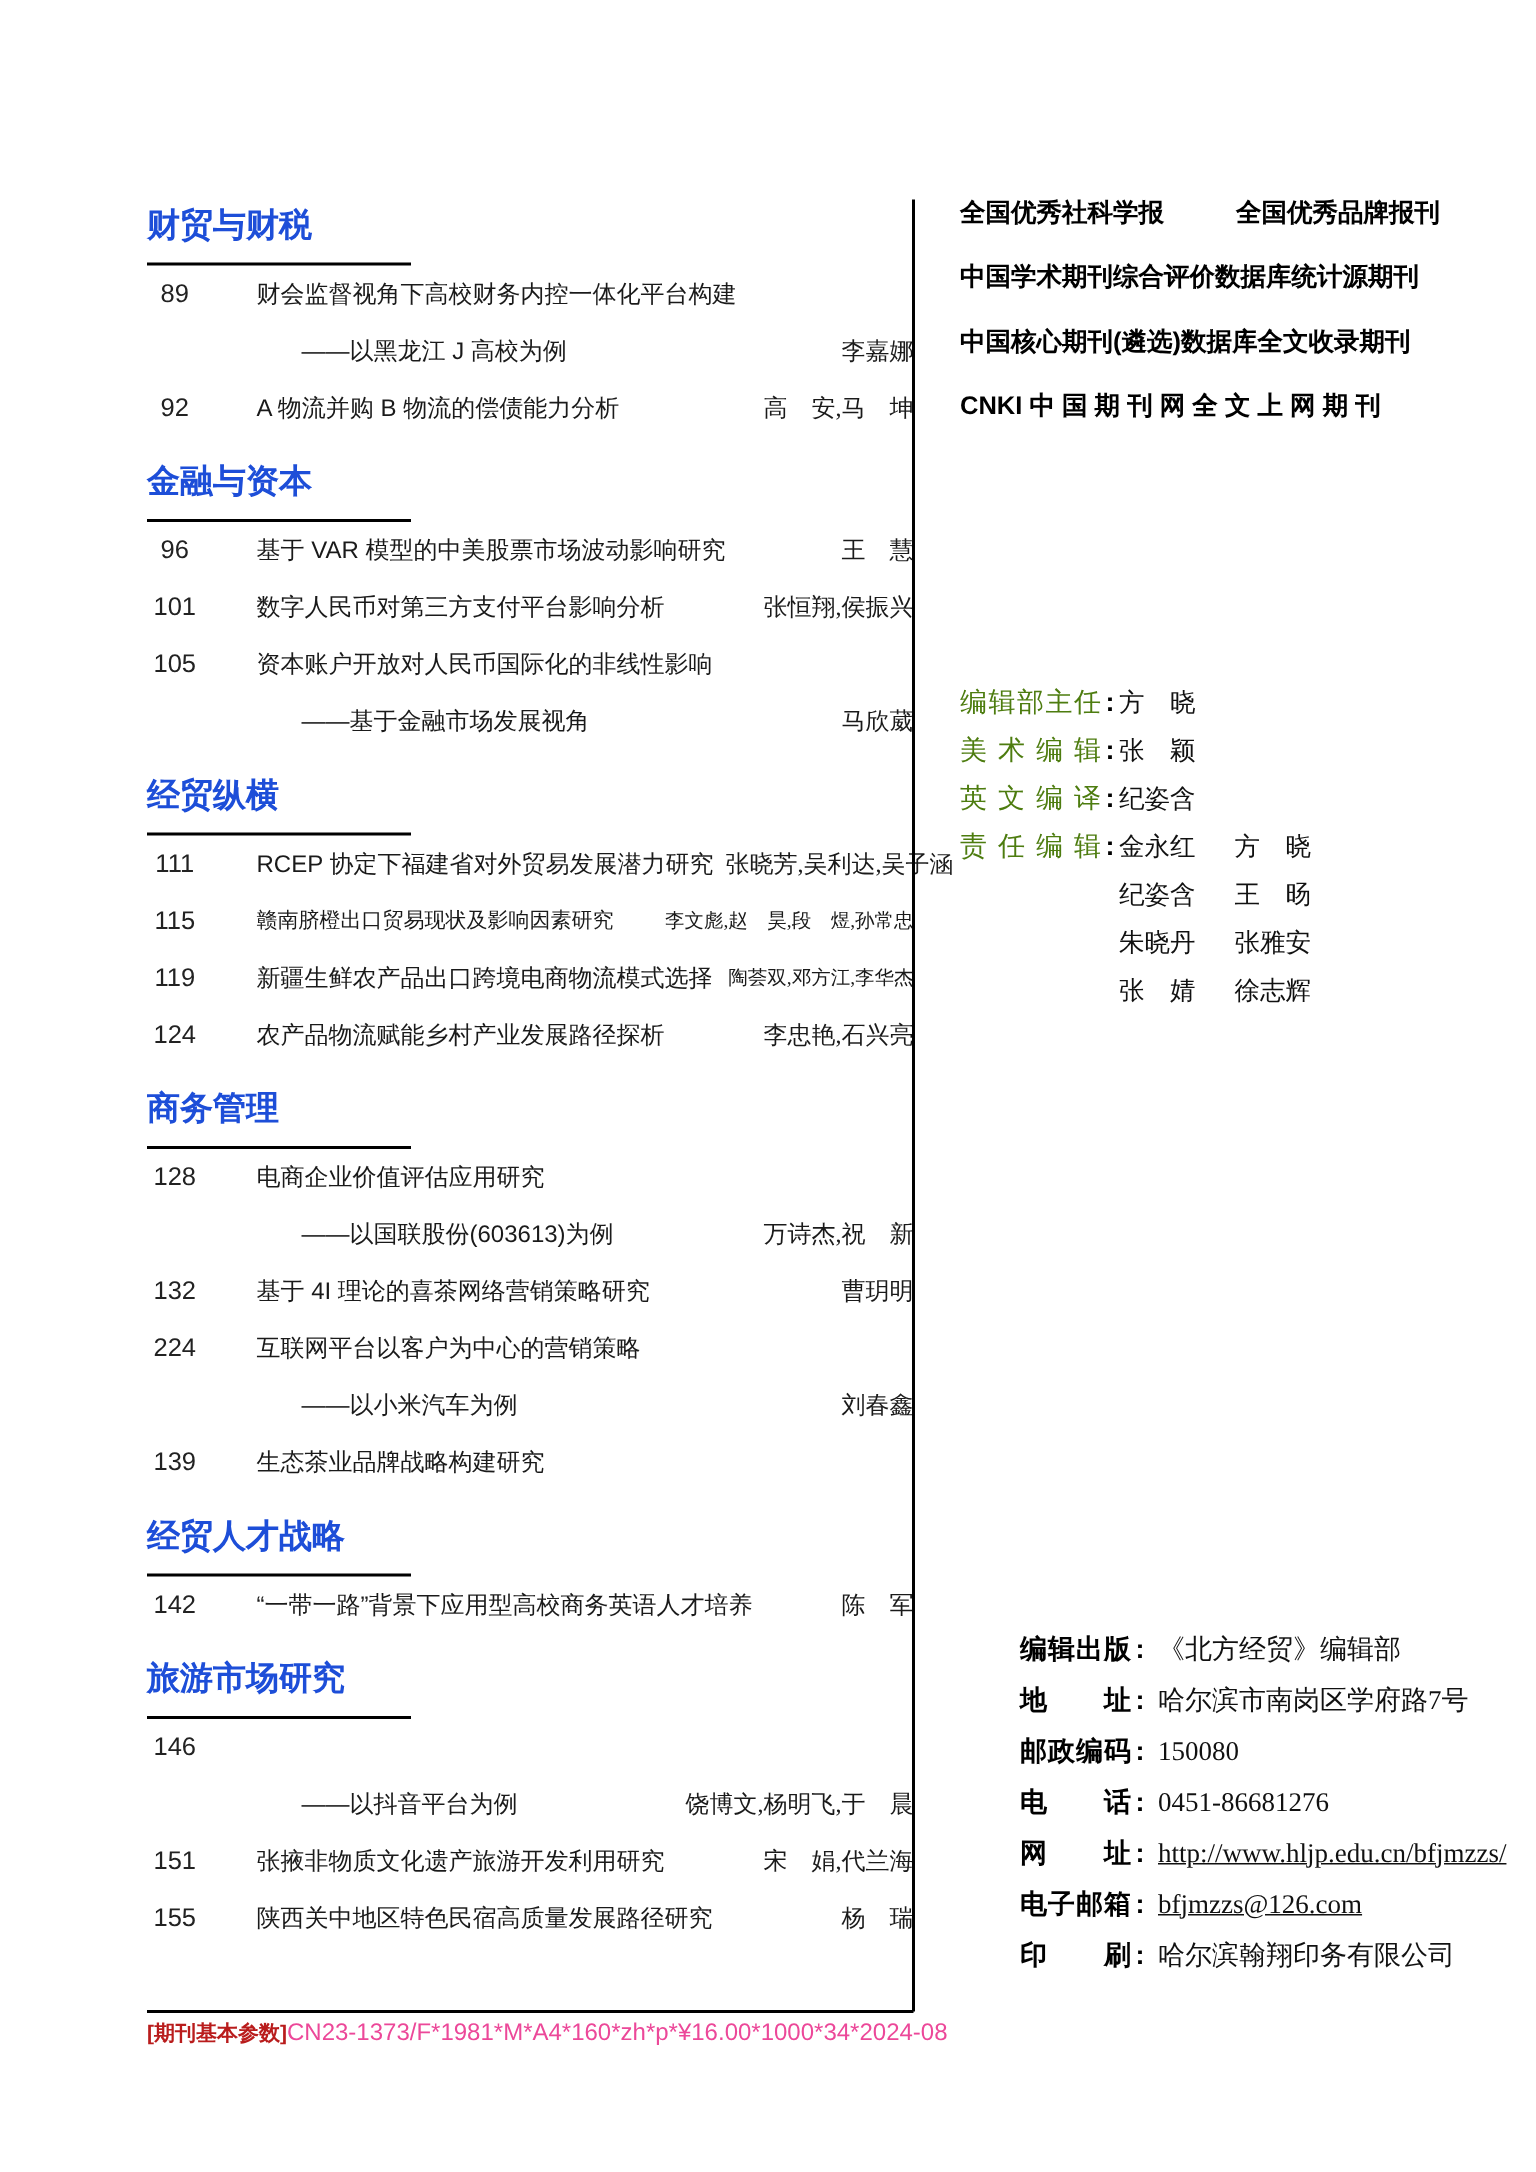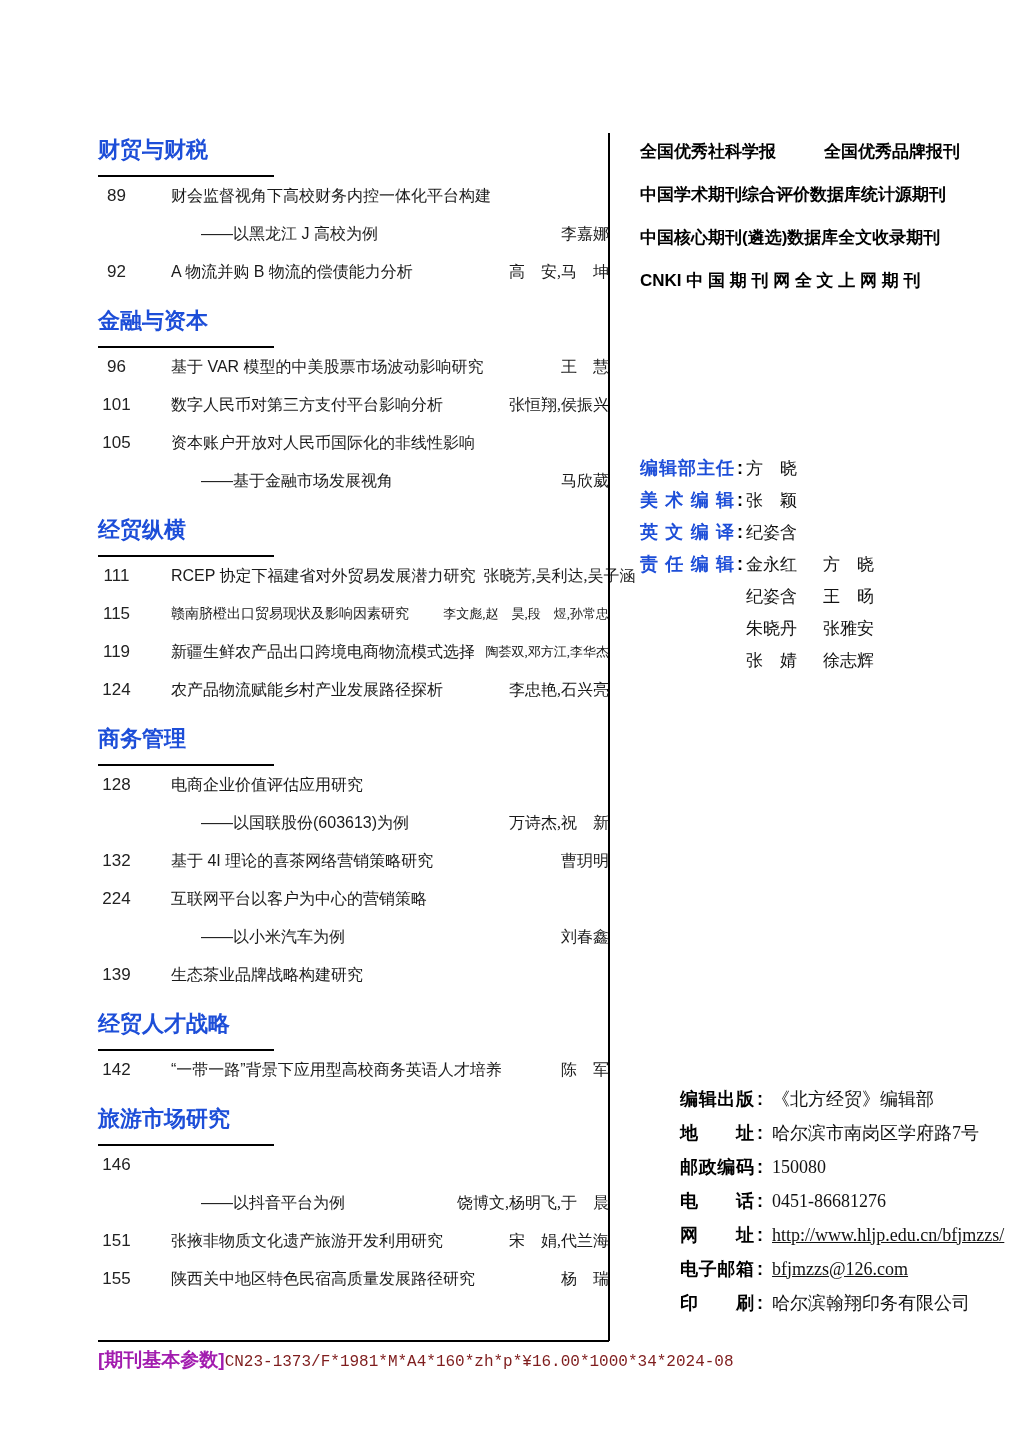--- a/index.html
+++ b/index.html
@@ -29,30 +29,30 @@
     font-family: "Liberation Serif", serif;
     font-size: 16px; color: #1a1a1a; white-space: nowrap;
   }
   .authors.small { font-size: 13px; }
 
   
   #divider { position: absolute; left: 608px; top: 133px; width: 2px; height: 1208px; background: #000; }
 
   
   #accolades { position: absolute; left: 640px; top: 130px; width: 320px; }
-  .acc-row { height: 43px; display: flex; align-items: center; font-weight: 700; font-size: 17px; color: #000; white-space: nowrap; }
+  .acc-row { height: 43px; display: flex; font-weight: 700; font-size: 17px; color: #000; white-space: nowrap; }
   .acc-row.justify { justify-content: space-between; }
 
   
   #editorial { position: absolute; left: 640px; top: 452px; width: 330px; }
   .ed-row { height: 32px; display: flex; align-items: center; font-size: 18px; }
   .ed-label {
     display: inline-block; width: 94px; flex: none;
     text-align: justify; text-align-last: justify;
-    font-weight: 700; color: #1d4ed8;
+    font-weight: 400; color: #4d7c0f;
   }
   .colon { width: 12px; flex: none; text-align: center; font-weight: 700; color: #000; }
   .ed-indent { width: 106px; flex: none; }
   .name { width: 70px; flex: none; font-family: "Liberation Serif", serif; font-size: 17px; white-space: nowrap; }
   .name + .name { margin-left: 7px; }
 
   
   #publisher { position: absolute; left: 640px; top: 1082px; width: 355px; margin-left: 40px; }
   .pub-row { height: 34px; display: flex; align-items: center; font-size: 18px; }
   .pub-label {
@@ -60,22 +60,22 @@
     text-align: justify; text-align-last: justify;
     font-weight: 700; color: #000;
   }
   .pub-row .colon { margin-right: 6px; }
   .pub-val { font-family: "Liberation Serif", serif; font-size: 18px; white-space: nowrap; color: #111; }
   .pub-val.link { text-decoration: underline; color: #111; }
 
   
   #bottom-rule { position: absolute; left: 98px; top: 1340px; width: 511px; height: 2px; background: #000; }
   #params { position: absolute; left: 98px; top: 1347px; white-space: nowrap; }
-  .params-label { font-weight: 700; font-size: 19px; color: #a21caf; }
-  .params-value { font-family: Liberation Mono, monospace; font-size: 16px; color: #7f1d1d; margin-top: 24px; }
+  .params-label { font-weight: 700; font-size: 14px; color: #b91c1c; }
+  .params-value { font-family: Liberation Sans, sans-serif; font-size: 16px; color: #ec4899; margin-top: 24px; }
 </style>
 </head>
 <body>
 
 <div class="page">
 
   <div id="toc">
 
     <section class="sec">
       <h2 class="sec-title">财贸与财税</h2>

